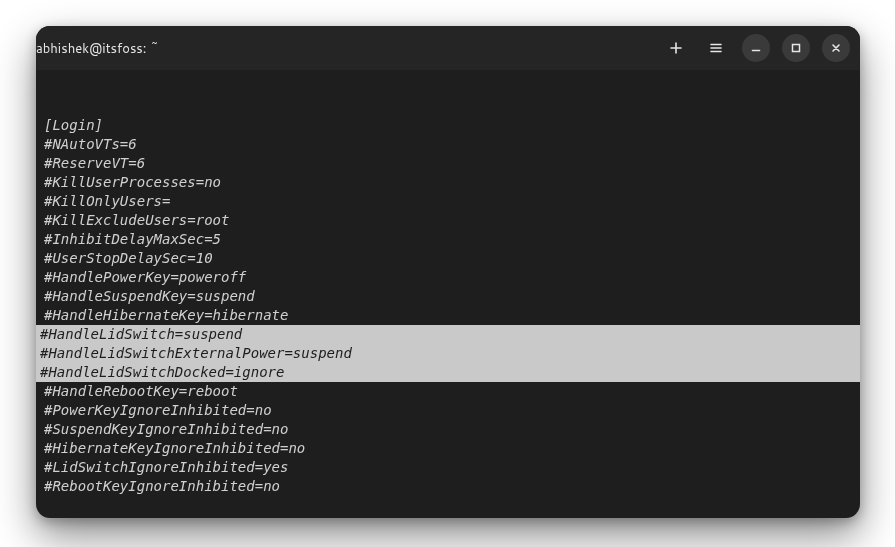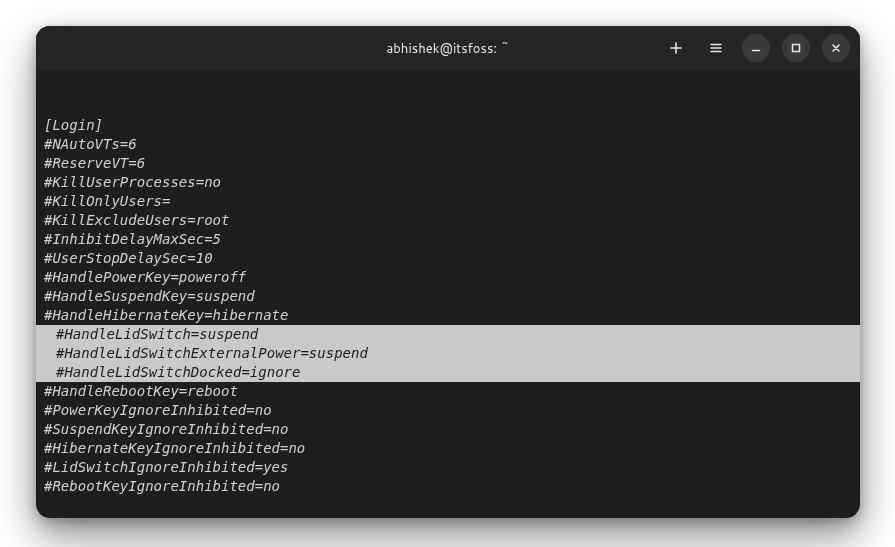--- a/index.html
+++ b/index.html
@@ -22,21 +22,21 @@
       height: 492px;
       background: #1e1e1e;
       border-radius: 14px;
       overflow: hidden;
       box-shadow: 0 18px 40px rgba(0,0,0,0.45), 0 4px 12px rgba(0,0,0,0.25);
     }
     .titlebar {
       height: 44px;
       display: flex;
       align-items: center;
-      justify-content: center;
+      justify-content: flex-start;
       position: relative;
       background: #252525;
     }
     .titlebar-title {
       color: #e6e6e6;
       font-size: 13px;
       font-family: "Cantarell", "DejaVu Sans", sans-serif;
       font-weight: 500;
     }
     .titlebar-controls {
@@ -74,21 +74,21 @@
       font-style: italic;
     }
     .terminal-line {
       min-height: 19px;
     }
     .terminal-line.highlighted {
       background: #c9c9c9;
       color: #1e1e1e;
       margin-left: -8px;
       margin-right: -8px;
-      padding-left: 20px;
+      padding-left: 4px;
       padding-right: 8px;
     }
   </style>
 </head>
 <body>
 
 <div class="terminal-window">
   <div class="titlebar">
     <div class="titlebar-title">abhishek@itsfoss: ~</div>
     <div class="titlebar-controls">

